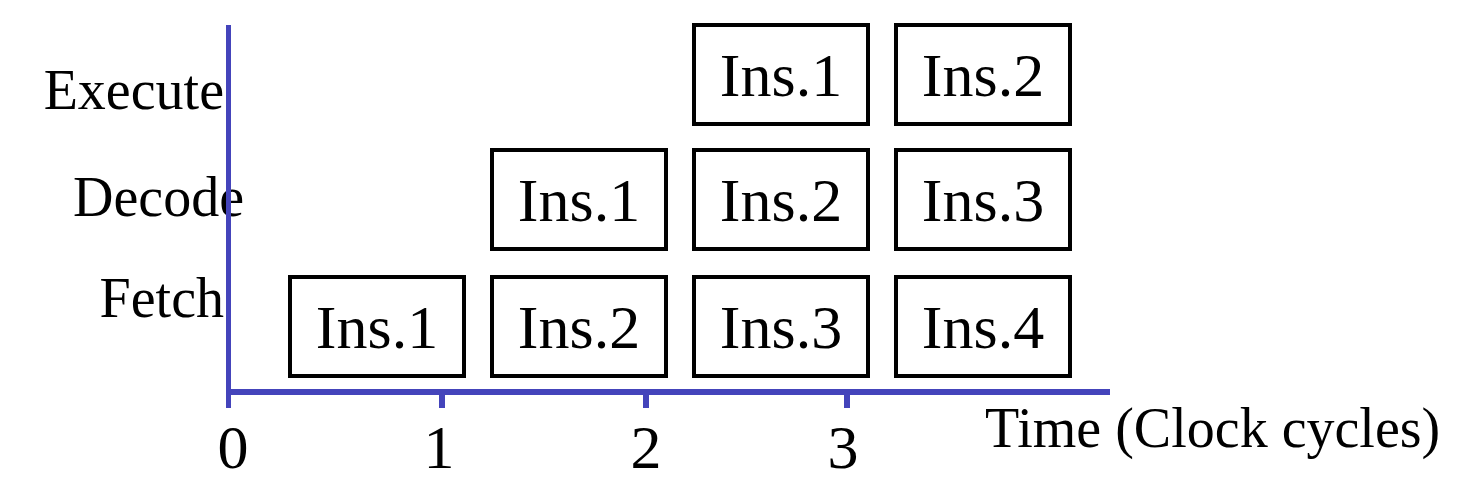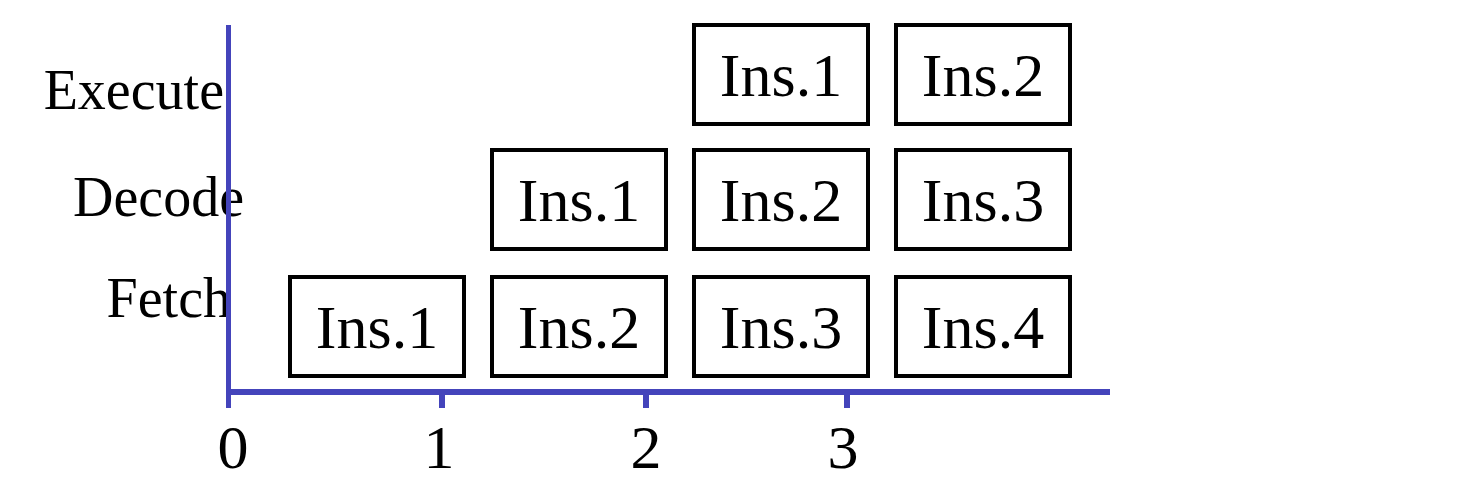--- a/index.html
+++ b/index.html
@@ -50,21 +50,21 @@
     position: absolute;
     left: 18px;
     width: 206px;
     text-align: right;
     font-size: 56px;
     line-height: 56px;
     white-space: nowrap;
   }
   .stage-label.s0 { top: 62px;  }
   .stage-label.s1 { top: 169px; padding-left: 20px; }
-  .stage-label.s2 { top: 270px; margin-left: 7px; }
+  .stage-label.s2 { top: 270px; }
   
   .box {
     position: absolute;
     width: 178px;
     height: 103px;
     box-sizing: border-box;
     border: 4px solid #000000;
     background: #ffffff;
     display: flex;
     align-items: center;
@@ -129,14 +129,15 @@
   <div class="box r2 c0">Ins.1</div>
   <div class="box r2 c1">Ins.2</div>
   <div class="box r2 c2">Ins.3</div>
   <div class="box r2 c3">Ins.4</div>
 
   <div class="tick-label t0">0</div>
   <div class="tick-label t1">1</div>
   <div class="tick-label t2">2</div>
   <div class="tick-label t3">3</div>
 
+  <div class="x-axis-label">Time (Clock cycles)</div>
 
 </div>
 
 </body></html>

